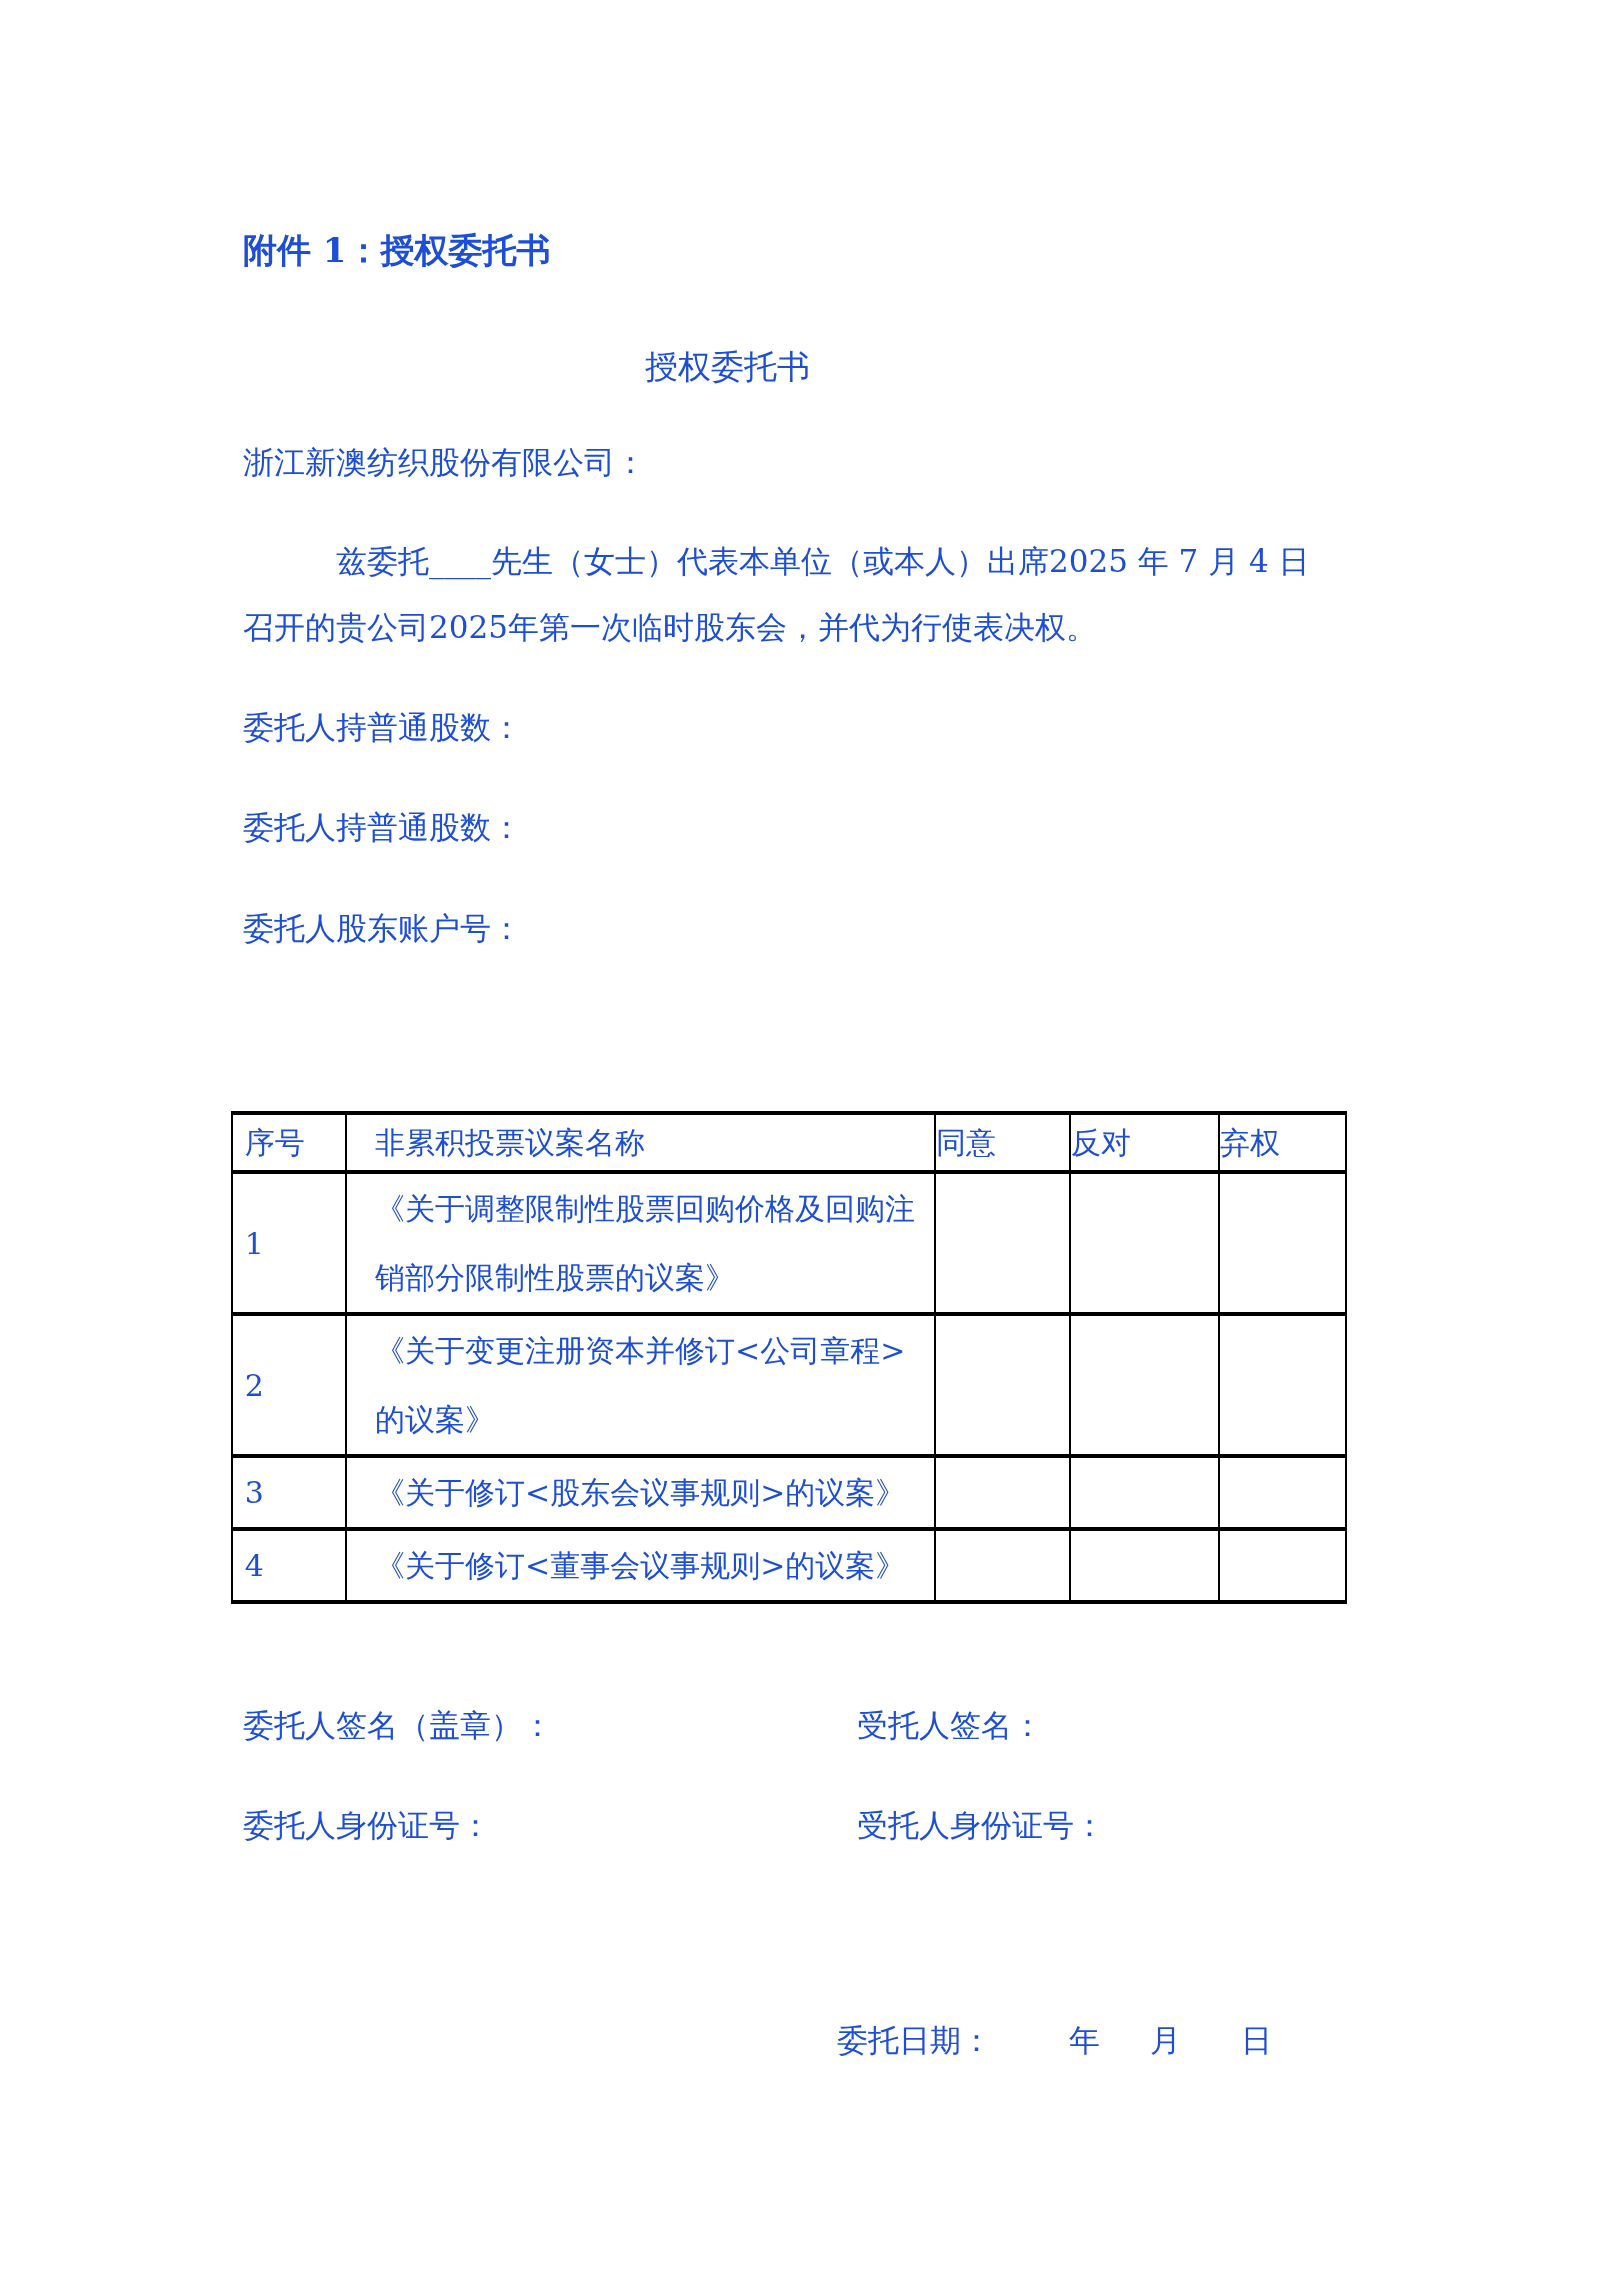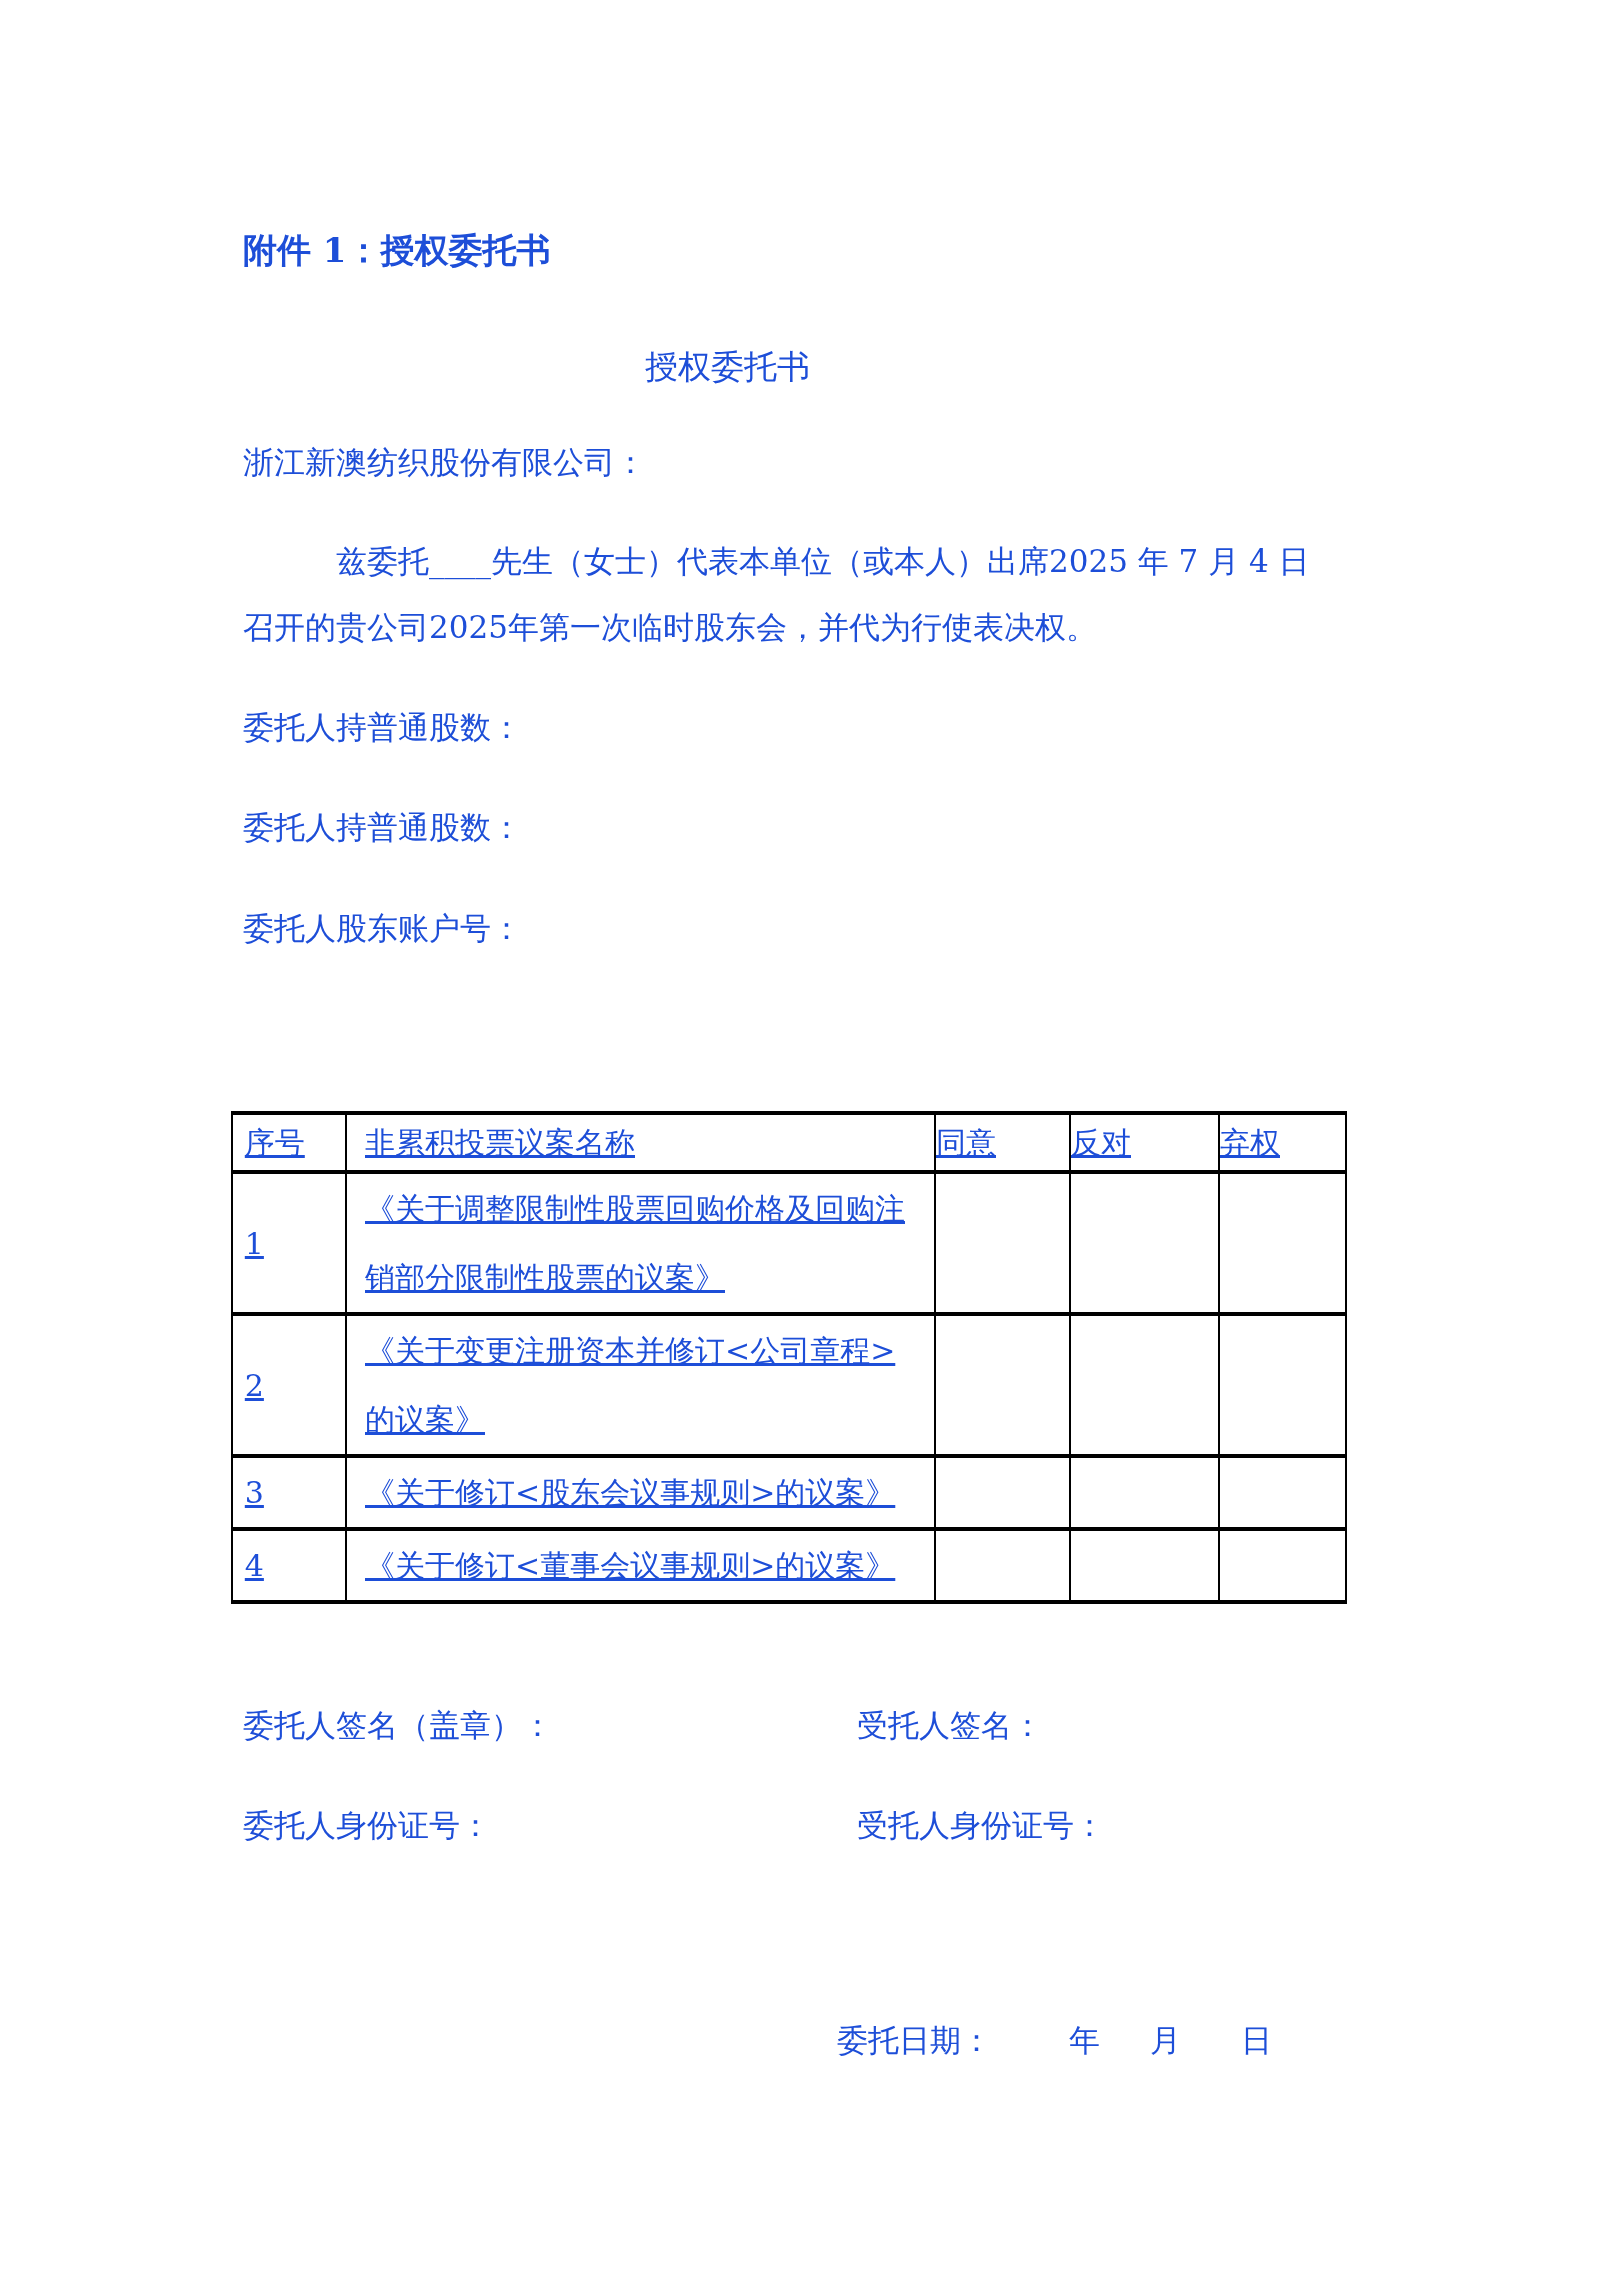--- a/index.html
+++ b/index.html
@@ -35,27 +35,26 @@
   }
   .vote-table th,
   .vote-table td {
     border: 2.6px solid #000000;
     border-top-width: 4.6px;
     border-bottom-width: 4.6px;
     vertical-align: middle;
     text-align: left;
     font-weight: normal;
     padding: 0;
-    text-decoration: underline;
   }
   .vote-table th { line-height: 1.3; }
   .vote-table tbody td { line-height: 69px; }
   .vote-table .c1 { padding-left: 11.8px; }
   .vote-table .c2 {
-    padding-left: 18px;
+    padding-left: 28px;
     padding-right: 15.7px;
     white-space: normal;
     word-break: break-all;
     margin-left: 7px;
   }
   .vote-table .c3 { }
 
   .dateline {
     position: absolute;
     white-space: nowrap;

